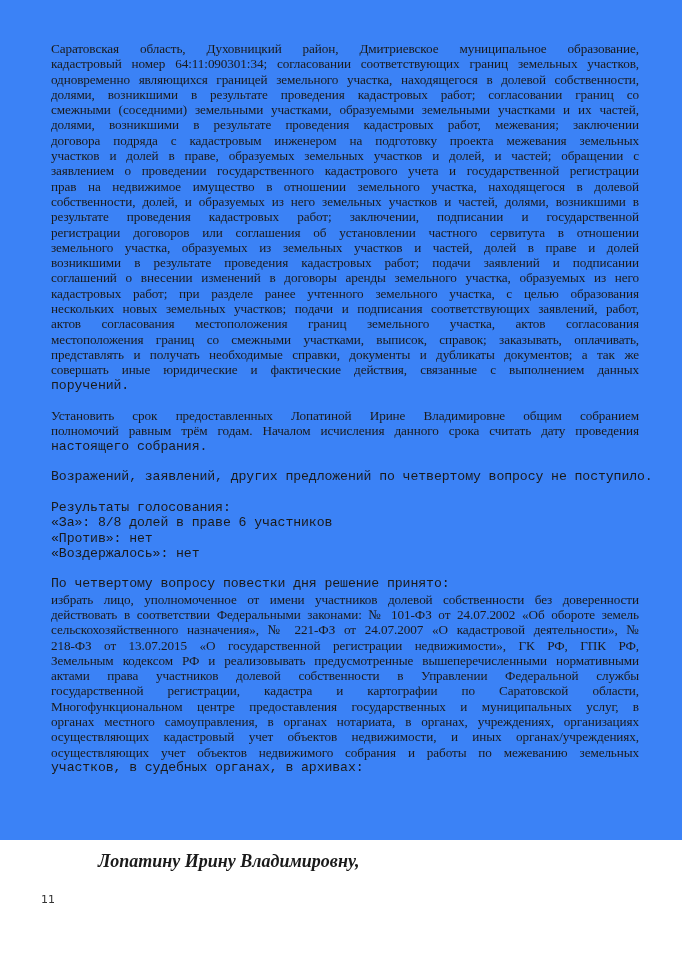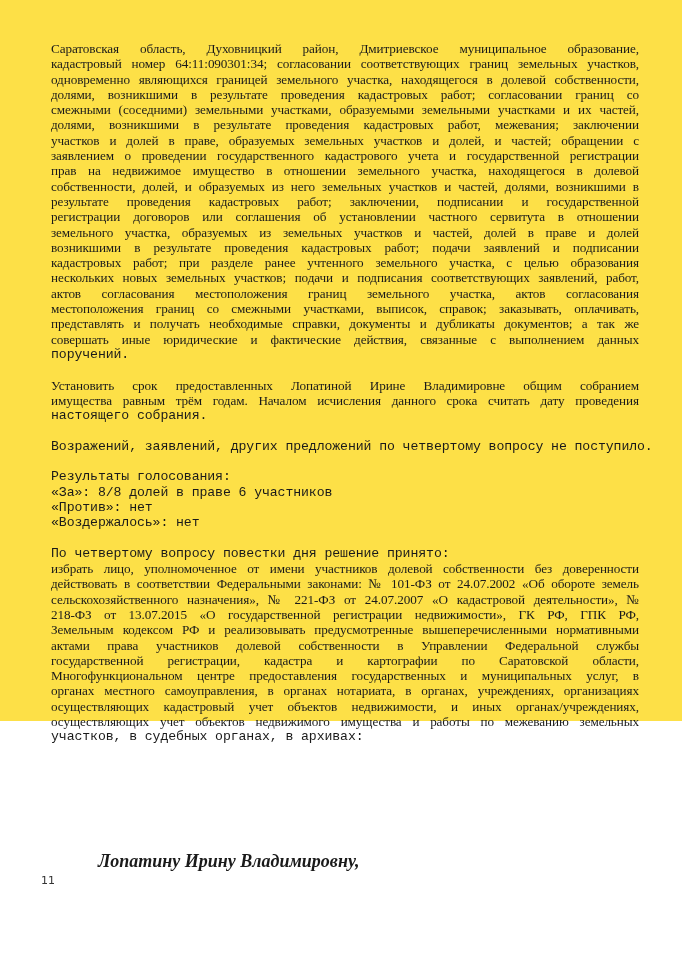--- a/index.html
+++ b/index.html
@@ -1,69 +1,71 @@
 <!DOCTYPE html>
 <html><head>
   <meta charset="utf-8">
   <style>
     html, body { margin: 0; padding: 0; }
     body {
       width: 682px; height: 965px; background: #ffffff; position: relative; overflow: hidden;
       font-family: "Liberation Serif", "DejaVu Serif", serif; color: #1a1a1a;
     }
-    .page { position: absolute; left: 0; top: 0; width: 682px; height: 721px; background: #fde047; }
+    .page { position: absolute; left: 0; top: 0; width: 682px; height: 840px; background: #3b82f6; }
     .body-text {
       position: absolute; left: 51px; width: 588px; top: 41px;
       font-size: 13.2px; line-height: 15.3px; letter-spacing: -0.1px;
     }
     .para { margin: 0; text-align: justify; }
     .line { display: block; text-align: justify; text-align-last: justify; white-space: nowrap; overflow: visible; height: 15.3px; }
     .line.last { text-align-last: left; font-family: Liberation Mono, monospace; }
     .gap { height: 15.3px; }
     .plain .line { text-align-last: left; }
     .name {
       position: absolute; left: 52px; top: 851px; font-weight: bold; font-style: italic;
       font-size: 18px; font-family: "Liberation Serif", serif; margin-left: 46px;
     }
     .page-number {
-      position: absolute; left: 41px; top: 874px; font-family: "DejaVu Sans", sans-serif; font-size: 11px; color: #333;
+      position: absolute; left: 41px; top: 893px; font-family: "DejaVu Sans", sans-serif; font-size: 11px; color: #333;
     }
   </style>
 </head>
 <body>
 
 <div class="page">
   <div class="body-text">
     <div class="para" id="p1">
         <span class="line">Саратовская   область,   Духовницкий   район,   Дмитриевское   муниципальное   образование,</span>
         <span class="line">кадастровый номер 64:11:090301:34; согласовании соответствующих границ земельных участков,</span>
         <span class="line">одновременно являющихся границей земельного участка, находящегося в долевой собственности,</span>
         <span class="line">долями, возникшими в результате проведения кадастровых работ; согласовании границ со</span>
         <span class="line">смежными (соседними) земельными участками, образуемыми земельными участками и их частей,</span>
         <span class="line">долями, возникшими в результате проведения кадастровых работ, межевания; заключении</span>
+        <span class="line">договора подряда с кадастровым инженером на подготовку проекта межевания земельных</span>
         <span class="line">участков и долей в праве, образуемых земельных участков и долей, и частей; обращении с</span>
         <span class="line">заявлением о проведении государственного кадастрового учета и государственной регистрации</span>
         <span class="line">прав на недвижимое имущество в отношении земельного участка, находящегося в долевой</span>
         <span class="line">собственности, долей, и образуемых из него земельных участков и частей, долями, возникшими в</span>
         <span class="line">результате проведения кадастровых работ; заключении, подписании и государственной</span>
         <span class="line">регистрации договоров или соглашения об установлении частного сервитута в отношении</span>
         <span class="line">земельного участка, образуемых из земельных участков и частей, долей в праве и долей</span>
         <span class="line">возникшими в результате проведения кадастровых работ; подачи заявлений и подписании</span>
+        <span class="line">соглашений о внесении изменений в договоры аренды земельного участка, образуемых из него</span>
         <span class="line">кадастровых работ; при разделе ранее учтенного земельного участка, с целью образования</span>
         <span class="line">нескольких новых земельных участков; подачи и подписания соответствующих заявлений, работ,</span>
         <span class="line">актов согласования местоположения границ земельного участка, актов согласования</span>
         <span class="line">местоположения границ со смежными участками, выписок, справок; заказывать, оплачивать,</span>
         <span class="line">представлять и получать необходимые справки, документы и дубликаты документов; а так же</span>
         <span class="line">совершать иные юридические и фактические действия, связанные с выполнением данных</span>
         <span class="line last">поручений.</span>
       </div>
     <div class="gap"></div>
     <div class="para" id="p2">
         <span class="line">Установить срок предоставленных Лопатиной Ирине Владимировне общим собранием</span>
-        <span class="line">имущества равным трём годам. Началом исчисления данного срока считать дату проведения</span>
+        <span class="line">полномочий равным трём годам. Началом исчисления данного срока считать дату проведения</span>
         <span class="line last">настоящего собрания.</span>
       </div>
     <div class="gap"></div>
     <div class="para plain">
       <span class="line last">Возражений, заявлений, других предложений по четвертому вопросу не поступило.</span>
     </div>
     <div class="gap"></div>
     <div class="para plain">
       <span class="line last">Результаты голосования:</span>
       <span class="line last">«За»: 8/8 долей в праве  6 участников</span>
@@ -76,20 +78,20 @@
         <span class="line">избрать лицо, уполномоченное от имени участников долевой собственности без доверенности</span>
         <span class="line">действовать в соответствии Федеральными законами: № 101-ФЗ от 24.07.2002 «Об обороте земель</span>
         <span class="line">сельскохозяйственного назначения», № 221-ФЗ от 24.07.2007 «О кадастровой деятельности», №</span>
         <span class="line">218-ФЗ от 13.07.2015 «О государственной регистрации недвижимости», ГК РФ, ГПК РФ,</span>
         <span class="line">Земельным кодексом РФ и реализовывать предусмотренные вышеперечисленными нормативными</span>
         <span class="line">актами права участников долевой собственности в Управлении Федеральной службы</span>
         <span class="line">государственной регистрации, кадастра и картографии по Саратовской области,</span>
         <span class="line">Многофункциональном центре предоставления государственных и муниципальных услуг, в</span>
         <span class="line">органах местного самоуправления, в органах нотариата, в органах, учреждениях, организациях</span>
         <span class="line">осуществляющих кадастровый учет объектов недвижимости, и иных органах/учреждениях,</span>
-        <span class="line">осуществляющих учет объектов недвижимого имущества и работы по межеванию земельных</span>
+        <span class="line">осуществляющих учет объектов недвижимого собрания и работы по межеванию земельных</span>
         <span class="line last">участков, в судебных органах, в архивах:</span>
       </div>
   </div>
 
   <div class="name">Лопатину Ирину Владимировну,</div>
   <div class="page-number">11</div>
 </div>
 
 </body></html>

